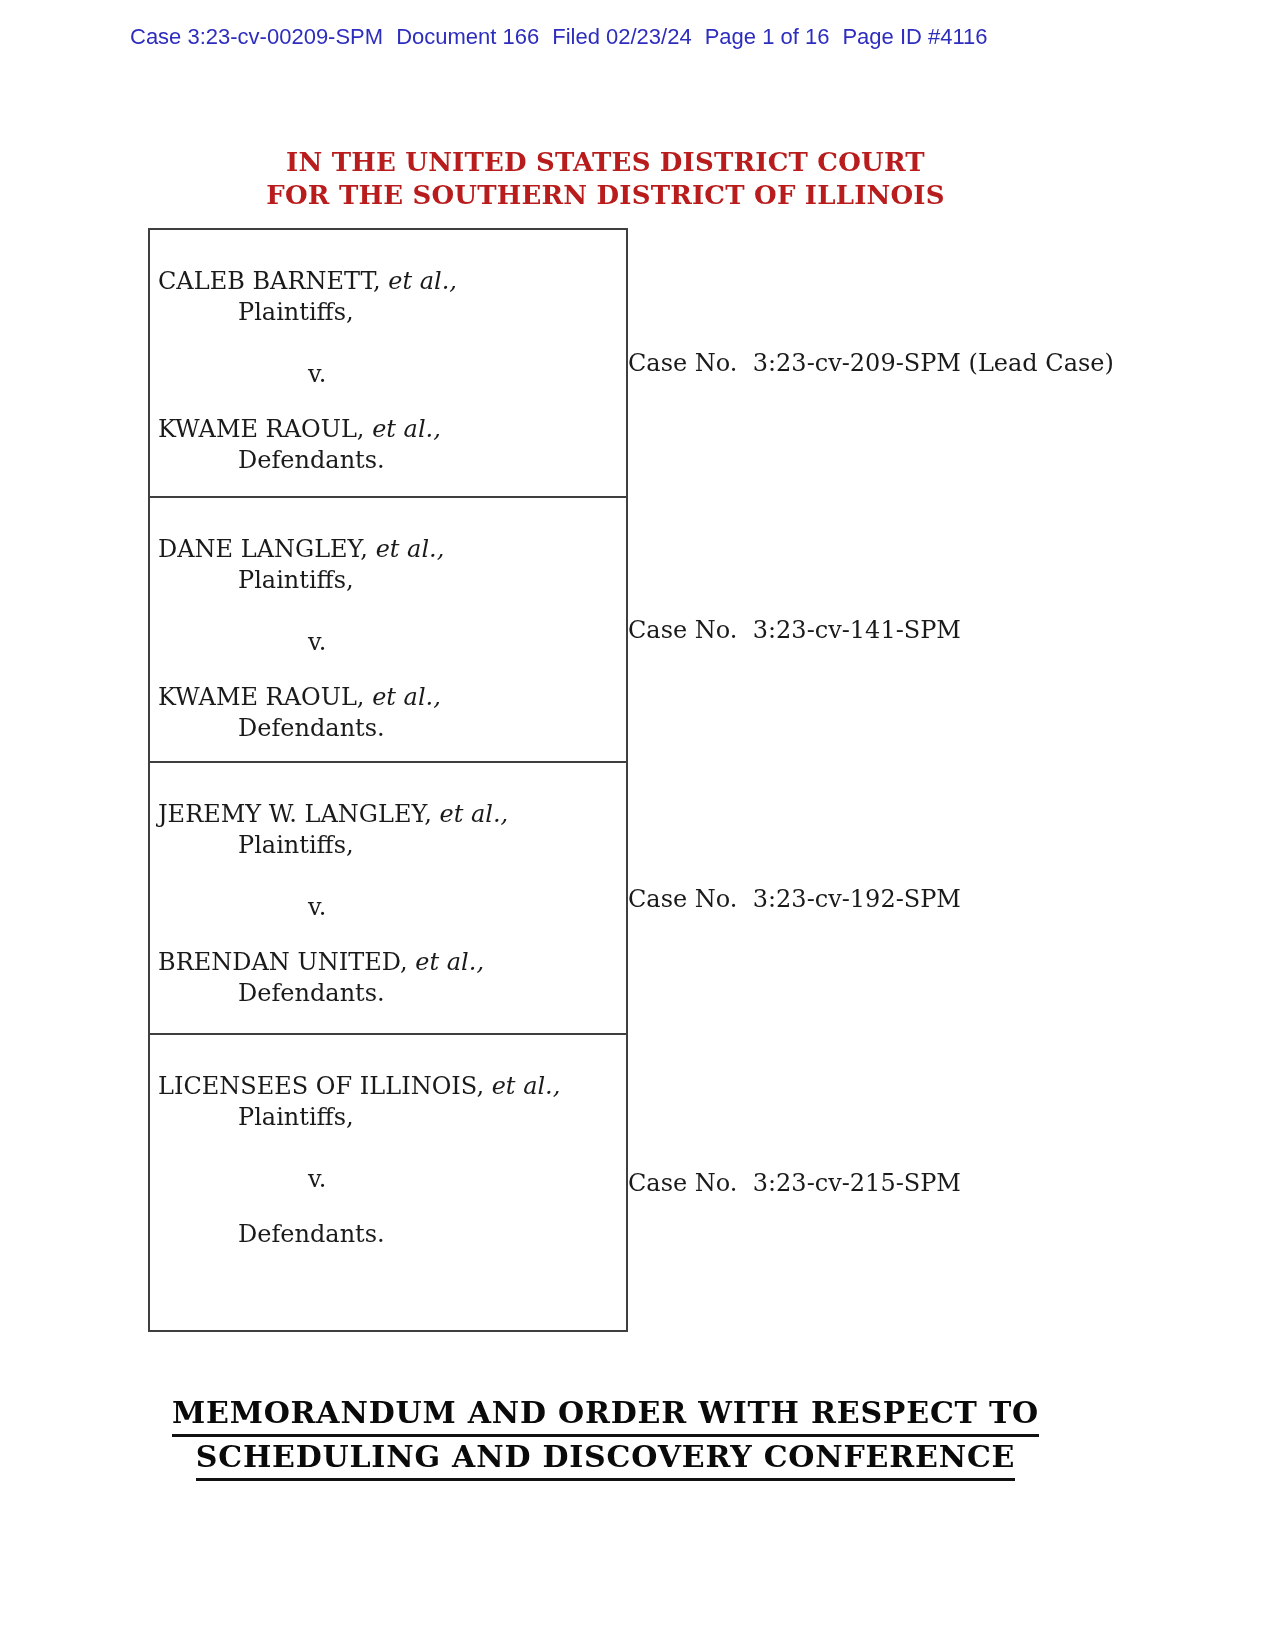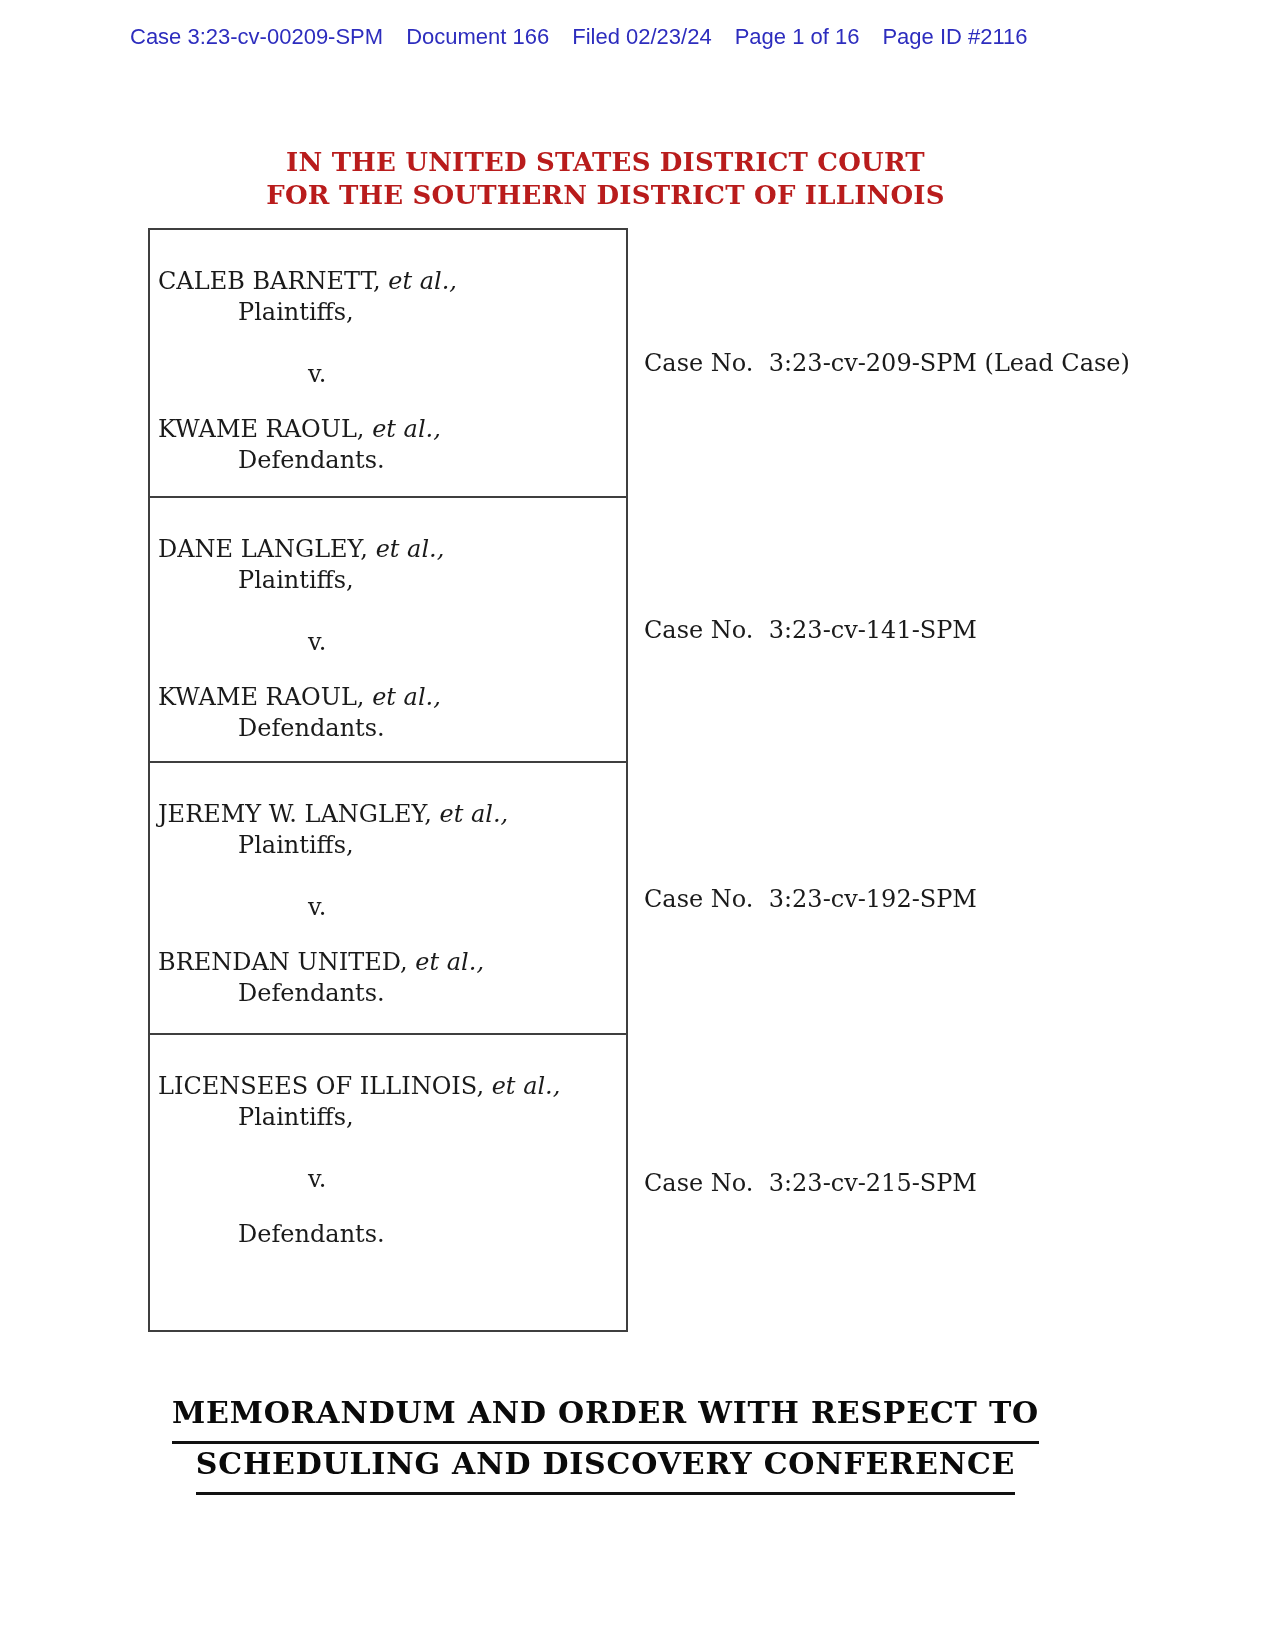--- a/index.html
+++ b/index.html
@@ -11,21 +11,21 @@
     overflow:hidden;
     font-family:"DejaVu Serif", serif;
     color:#1a1a1a;
   }
 
   
   .stamp {
     position:absolute;
     top:24px; left:130px;
     display:flex;
-    column-gap:23px;
+    column-gap:13px;
     font-family:"Liberation Sans", sans-serif;
     font-size:22px;
     white-space:nowrap;
   }
 
   
   .court-header {
     position:absolute;
     top:146px; left:148px;
     width:915px;
@@ -51,21 +51,20 @@
     border-left:2px solid #3f3f3f;
     border-right:2px solid #3f3f3f;
     border-bottom:2px solid #3f3f3f;
     padding:36px 6px 0 8px;
     overflow:hidden;
   }
   .cap-cell.first { border-top:2px solid #3f3f3f; }
   .num-cell {
     display:flex;
     align-items:center;
-    padding-left:16px;
     white-space:nowrap;
   }
   .party-role { padding-left:80px; }
   .versus { margin:31px 0 24px 150px; }
   .etal { font-style:italic; }
 
   
   .order-title {
     position:absolute;
     top:1396px; left:148px;
@@ -73,33 +72,33 @@
     text-align:center;
     font-weight:bold;
     font-size:30px;
     line-height:34px;
     color:#0a0a0a;
     letter-spacing:0.8px;
   }
   .order-title .uline {
     display:inline-block;
     border-bottom:3px solid #111;
-    padding-bottom:11px;
+    padding-bottom:4px;
     margin-bottom:3px;
   }
 </style>
 </head>
 <body>
 
 <div class="stamp" style="color: rgb(45, 45, 190);">
   <span>Case 3:23-cv-00209-SPM</span>
   <span>Document 166</span>
   <span>Filed 02/23/24</span>
   <span>Page 1 of 16</span>
-  <span>Page ID #2116</span>
+  <span>Page ID #4116</span>
 </div>
 
 <div class="court-header">
   <div>IN THE UNITED STATES DISTRICT COURT</div>
   <div>FOR THE SOUTHERN DISTRICT OF ILLINOIS</div>
 </div>
 
 <div class="caption-grid">
 
   <div class="cap-cell first">

